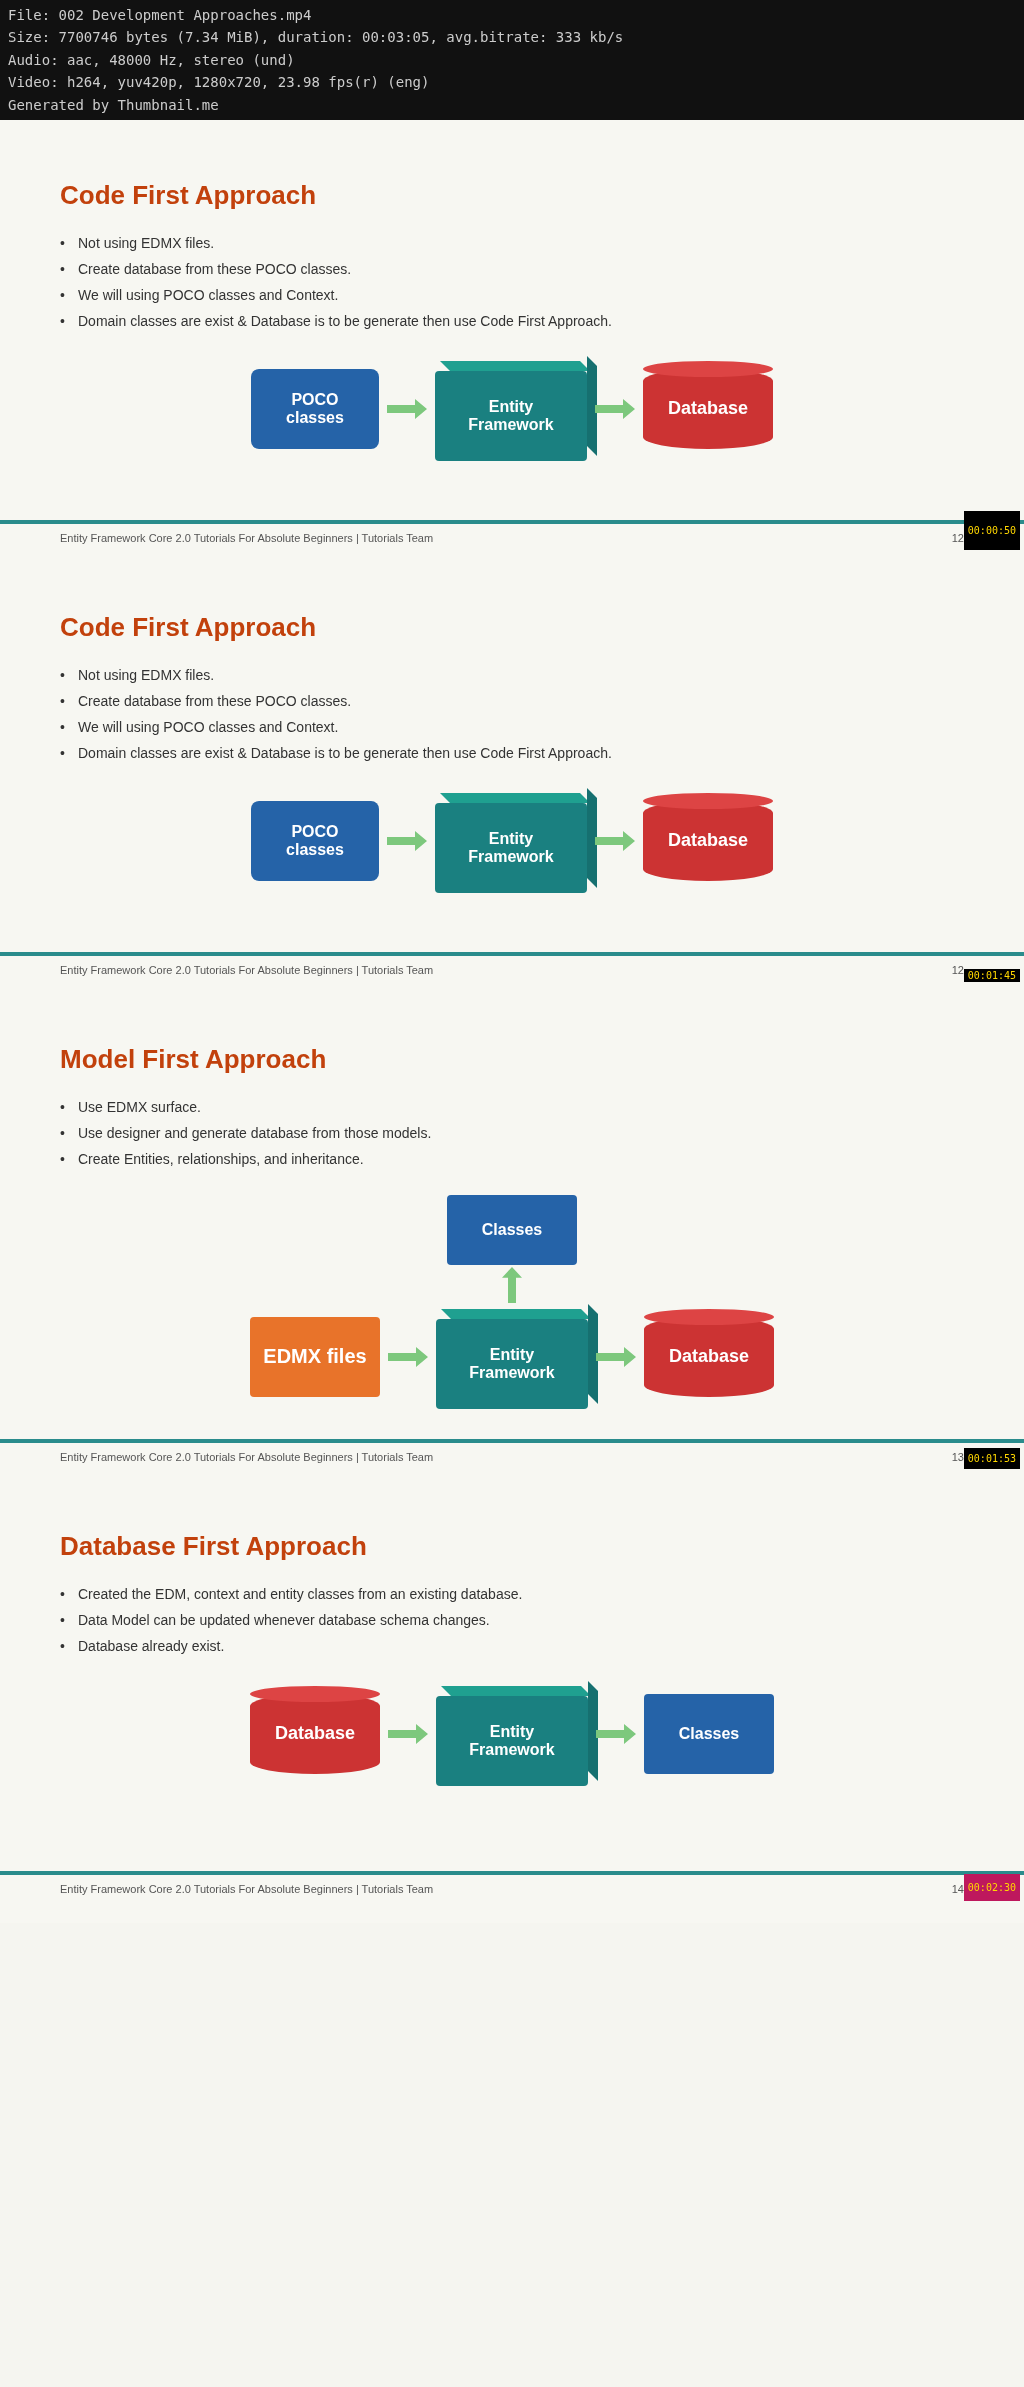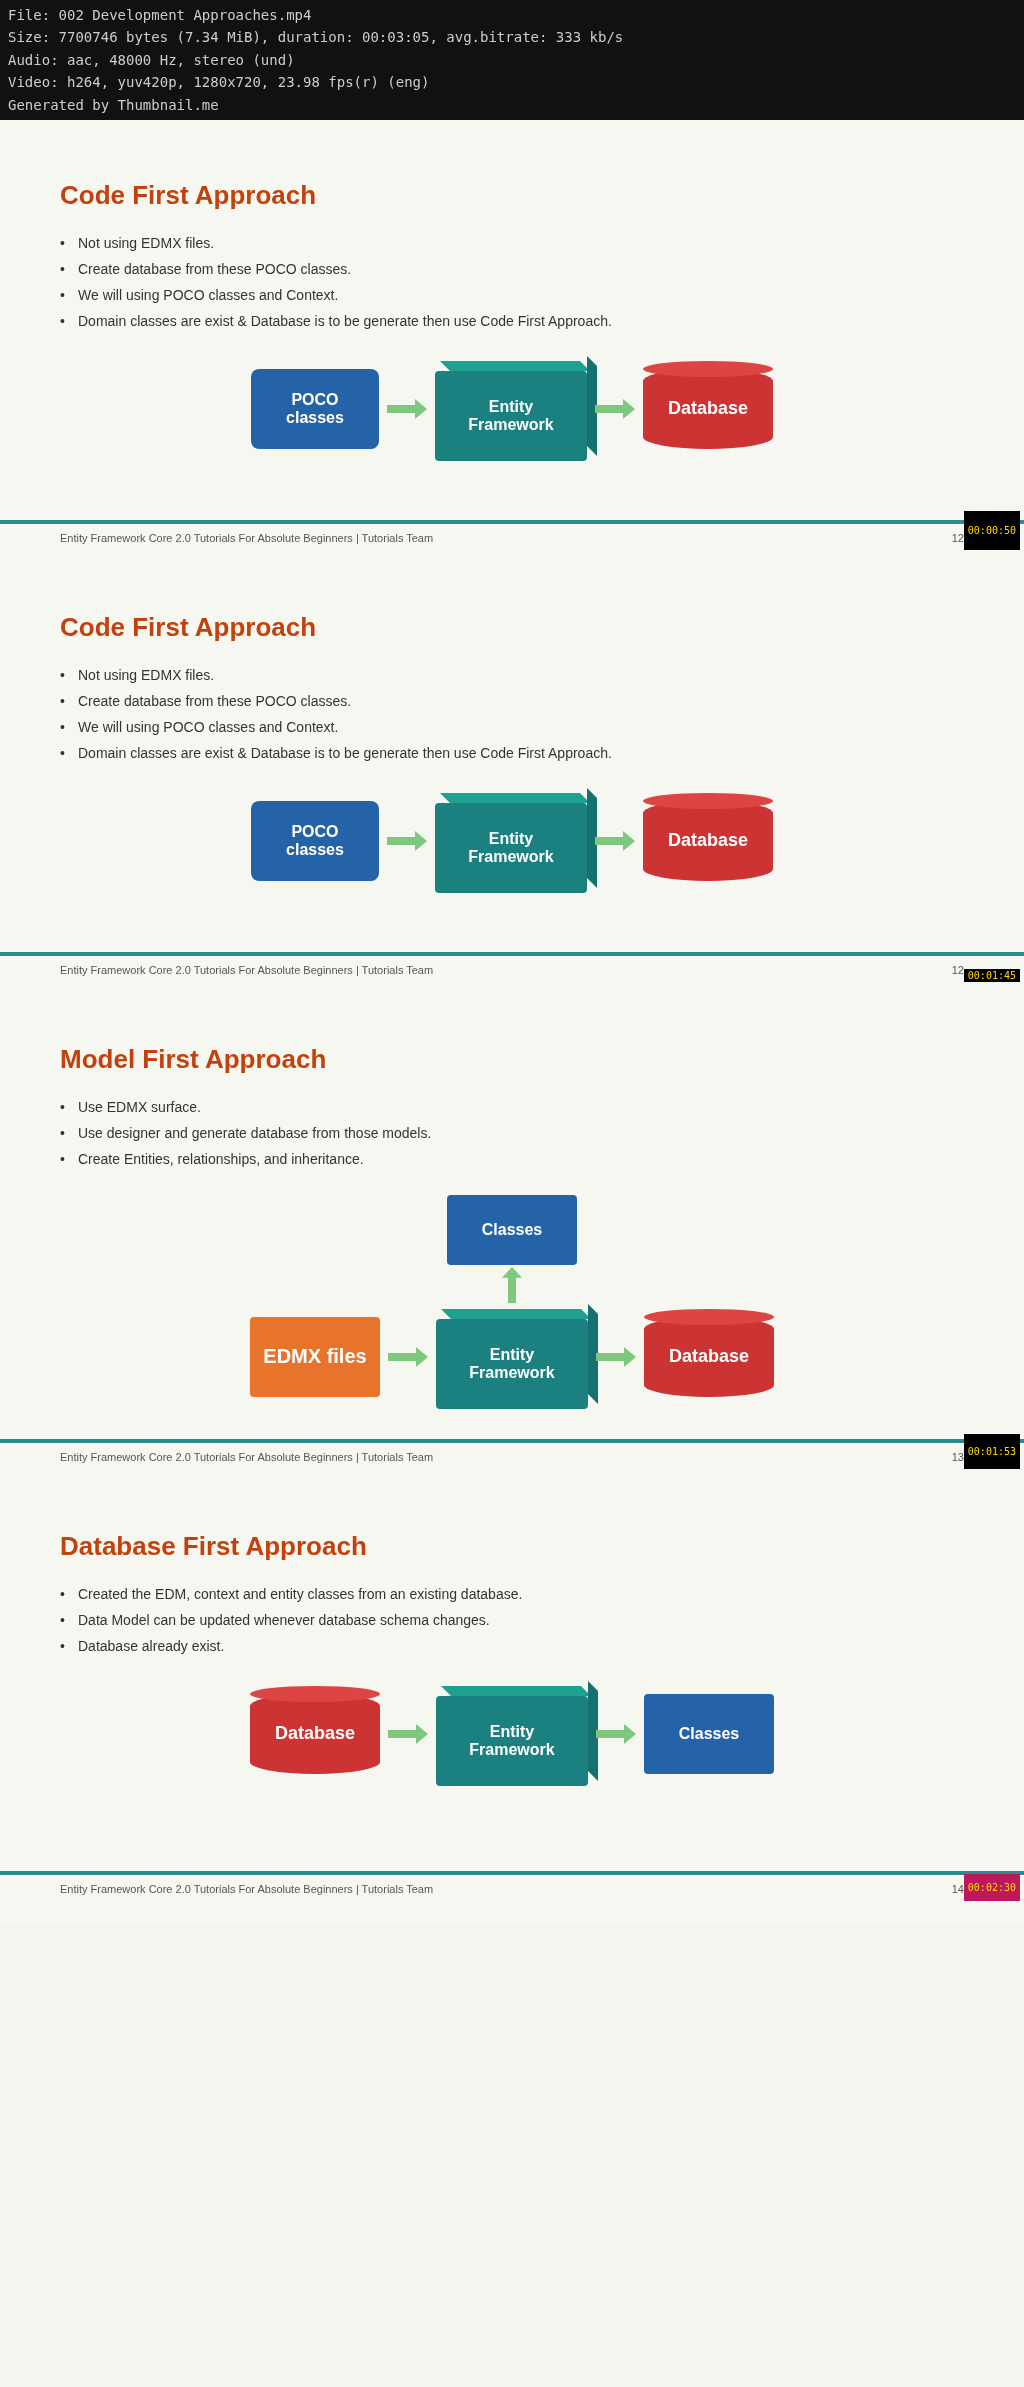--- a/index.html
+++ b/index.html
@@ -359,21 +359,21 @@
       </div>
     </div>
   </div>
 </div>
 <div class="slide-footer-wrapper" style="position:relative;">
   <div class="separator"></div>
   <div class="slide-footer">
     <span>Entity Framework Core 2.0 Tutorials For Absolute Beginners | Tutorials Team</span>
     <span>13</span>
   </div>
-  <div class="timestamp" style="position:absolute; right:4px; bottom:2px; background:#000; color:#ffd700; font-family:monospace; font-size:10px; padding:12px 4px;margin-top:45px;">00:01:53</div>
+  <div class="timestamp" style="position:absolute; right:4px; bottom:2px; background:#000; color:#ffd700; font-family:monospace; font-size:10px; padding:5px 4px;margin-top:45px;">00:01:53</div>
 </div>
 
 <div class="gap-section"></div>
 <div class="slide">
   <h2 class="slide-title">Database First Approach</h2>
   <ul class="bullet-list">
     <li>Created the EDM, context and entity classes from an existing database.</li>
     <li>Data Model can be updated whenever database schema changes.</li>
     <li>Database already exist.</li>
   </ul>

